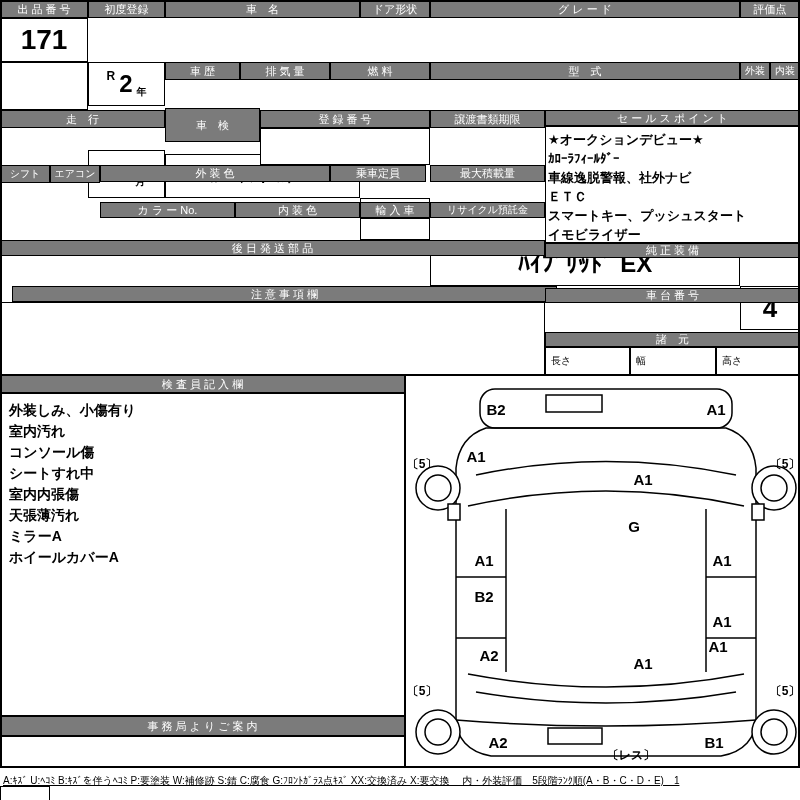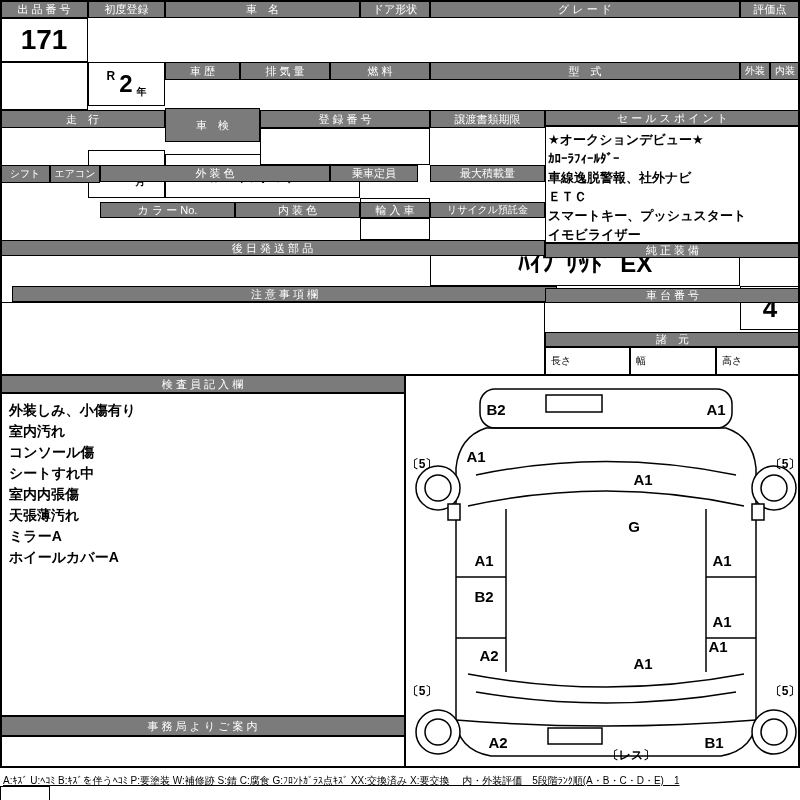--- a/index.html
+++ b/index.html
@@ -113,21 +113,21 @@
       <div>スマートキー、プッシュスタート</div>
       <div>イモビライザー</div>
     </div>
 
   <div class="cell hdr sm" style="left:0;top:165px;width:50px;height:18px">シフト</div>
   <div class="cell val" style="left:0;top:183px;width:50px;height:57px">FAT</div>
   <div class="cell hdr sm" style="left:50px;top:165px;width:50px;height:18px">エアコン</div>
 
   <div class="cell hdr" style="left:100px;top:165px;width:230px;height:17px">外 装 色</div>
 
-  <div class="cell hdr" style="left:330px;top:165px;width:88px;height:17px">乗車定員</div>
+  <div class="cell hdr" style="left:330px;top:165px;width:96px;height:17px">乗車定員</div>
 
   <div class="cell hdr" style="left:430px;top:165px;width:115px;height:17px">最大積載量</div>
 
   <div class="cell hdr" style="left:100px;top:202px;width:135px;height:16px">カ ラ ー No.</div>
 
   <div class="cell hdr" style="left:235px;top:202px;width:125px;height:16px">内 装 色</div>
 
   <div class="cell hdr" style="left:360px;top:202px;width:70px;height:16px">輸 入 車</div>
   <div class="cell" style="left:360px;top:218px;width:70px;height:22px"></div>
 

